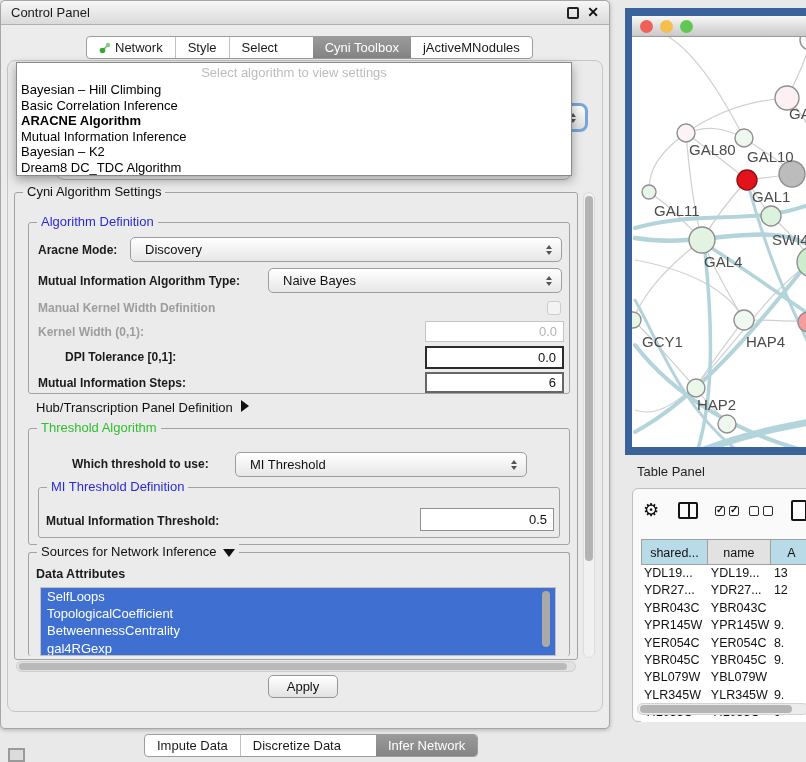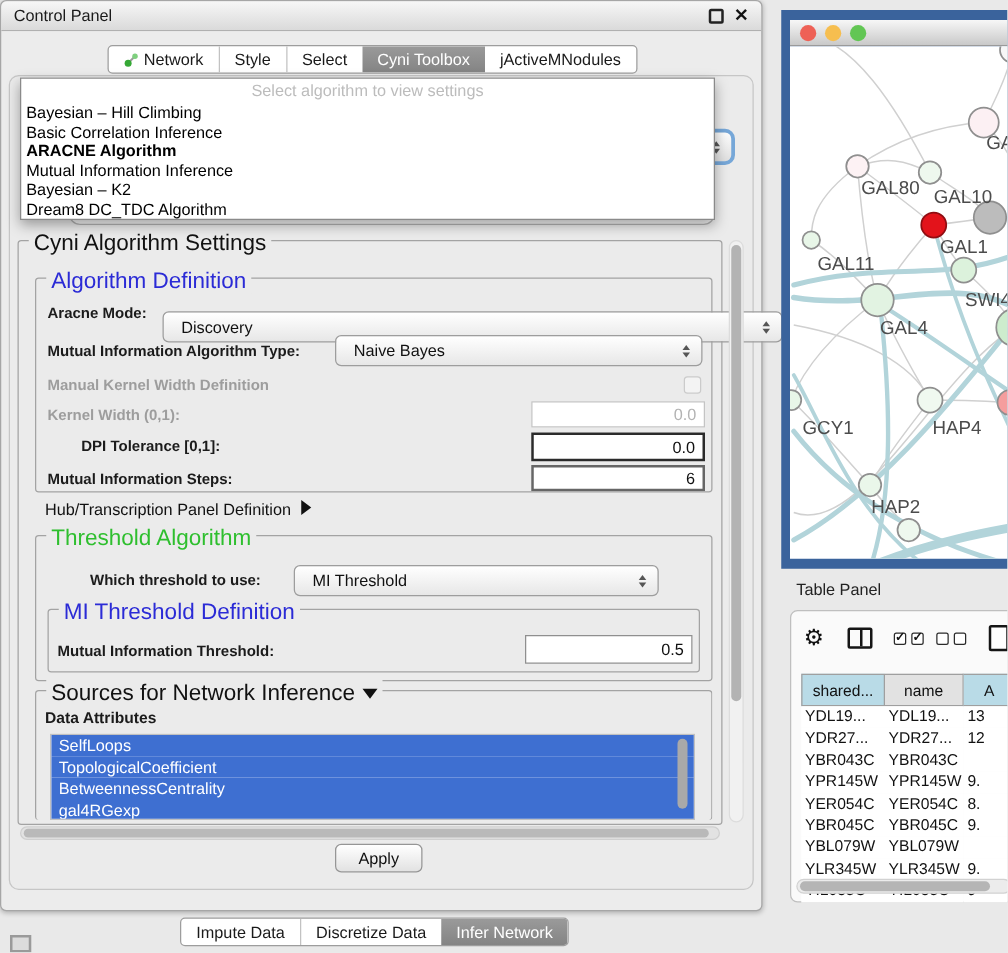--- a/index.html
+++ b/index.html
@@ -17,21 +17,21 @@
   #cp-title { left:10px; top:0; line-height:24px; font-size:13px; color:#1a1a1a; }
   #cp-float { right:30px; top:6px; width:12px; height:12px; border:2px solid #222; border-radius:2px; }
   #cp-close { right:10px; top:3px; font-size:14px; font-weight:bold; color:#111; }
 
   
   .tabstrip { display:inline-flex; background:#fff; border:1px solid #9d9d9d; border-radius:4px;
       height:23px; overflow:hidden; }
   .tab { font-size:13px; color:#1a1a1a; padding:4px 12px; line-height:21px; white-space:nowrap;
       border-left:1px solid #c2c2c2; display:flex; align-items:center; gap:4px; }
   .tab:first-child { border-left:none; }
-  .tab.sel { background:linear-gradient(#9a9a9a,#848484); color:#fff; border-left:none; }
+  .tab.sel { background:linear-gradient(#9a9a9a,#848484); color:#fff; border-left:none;margin-left:23px; }
   .tab.sel + .tab { border-left:none; }
   #tabs-top { left:86px; top:36px; }
   #tabs-bottom { left:144px; top:734px; z-index:40; }
 
   
   #cp-content { left:7px; top:60px; width:596px; height:652px; background:#ebebeb;
       border:1px solid #c6c6c6; border-radius:8px; }
 
   
   #algo-popup { left:16px; top:62px; width:556px; background:#fff; border:1px solid #8a8a8a;
@@ -43,21 +43,21 @@
   
   #hidden-combo-ring { left:556px; top:103px; width:32px; height:29px; border:3px solid #76a7d8;
       border-radius:8px; background:linear-gradient(#fdfdfd,#dfdfdf); z-index:10; }
   #hidden-combo2 { left:55px; top:150px; width:517px; height:30px; border:1px solid #b4b4b4;
       border-radius:9px; background:#f7f7f7; color:#b3b3b3; font-size:13px; line-height:28px;
       padding-left:12px; z-index:5; }
 
   
   .grp { position:absolute; border:1px solid #a3a3a3; border-radius:3px; }
   .grp-legend { position:absolute; top:-9px; left:8px; background:#ebebeb; padding:0 4px;
-      font-size:18px; white-space:nowrap; }
+      font-size:13px; white-space:nowrap; }
   .leg-blue { color:#2b2bd6; }
   .leg-green { color:#2ebf2e; }
   .leg-black { color:#111; }
 
   .flabel { position:absolute; font-size:12px; font-weight:bold; color:#1b1b1b; white-space:nowrap; }
   .flabel.dis { color:#9d9d9d; }
 
   .cbx { position:absolute; background:linear-gradient(#ffffff,#e7e7e7); border:1px solid #9d9d9d;
       border-radius:5px; font-size:13px; color:#111; }
   .cbx .val { position:absolute; left:14px; top:0; line-height:23px; white-space:nowrap; }
@@ -190,21 +190,21 @@
 
   <div class="grp" id="grp-settings" style="left:14px;top:192px;width:564px;height:468px;">
     <span class="grp-legend leg-black">Cyni Algorithm Settings</span>
   </div>
 
   <div class="grp" style="left:28px;top:222px;width:542px;height:172px;">
     <span class="grp-legend leg-blue">Algorithm Definition</span>
   </div>
 
   <div class="flabel" style="left:38px;top:243px;">Aracne Mode:</div>
-  <div class="cbx" style="left:130px;top:237px;width:496px;height:25px;margin-top:12px;">
+  <div class="cbx" style="left:130px;top:237px;width:432px;height:25px;">
     <span class="val">Discovery</span>
     <span class="spin">
         <i class="up"></i>
         <i class="dn"></i>
       </span>
   </div>
 
   <div class="flabel" style="left:38px;top:274px;">Mutual Information Algorithm Type:</div>
   <div class="cbx" style="left:268px;top:268px;width:294px;height:25px;">
     <span class="val">Naive Bayes</span>

